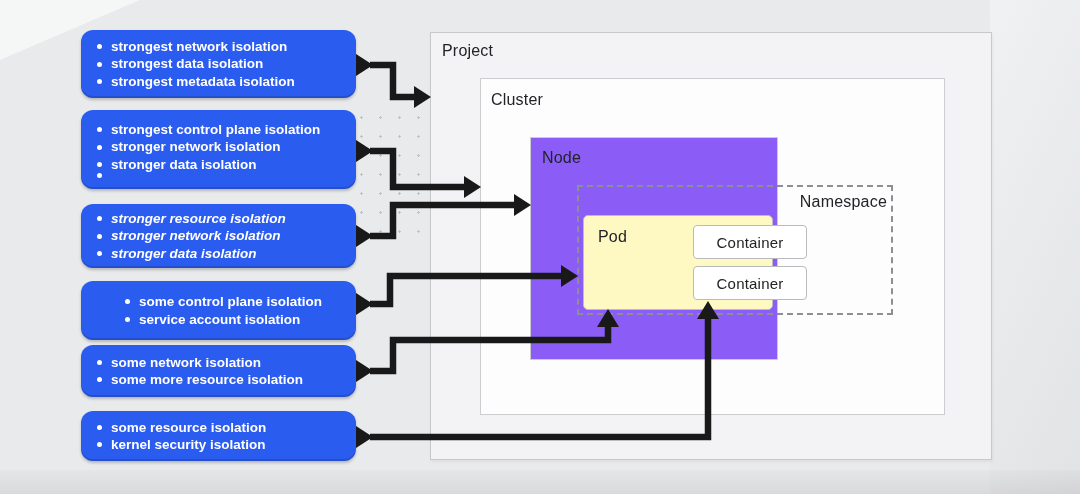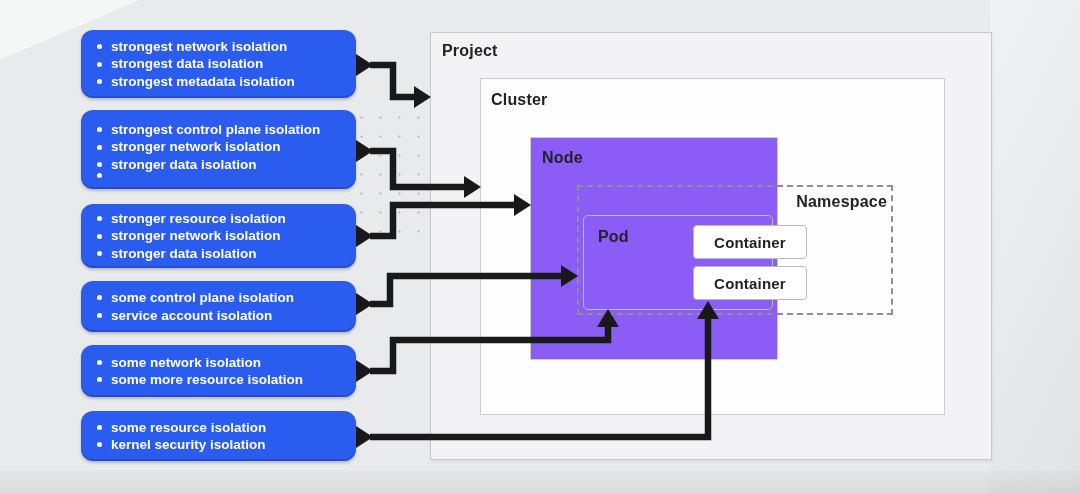--- a/index.html
+++ b/index.html
@@ -15,55 +15,55 @@
     background:linear-gradient(180deg,rgba(0,0,0,.02),rgba(0,0,0,.07));z-index:0;}
   .dots{position:absolute;z-index:1;opacity:.5;
     background-image:radial-gradient(circle,#9a9a9e 1.1px,transparent 1.2px);
     background-size:19px 19px;}
   .dots-a{left:352px;top:108px;width:126px;height:140px;}
   .dots-b{left:445px;top:410px;width:250px;height:18px;}
   .dots-c{left:938px;top:333px;width:50px;height:86px;}
 
   
   .hier{position:absolute;box-sizing:border-box;}
-  .hier .lbl{font-weight:700;font-size:16px;color:#222326;letter-spacing:.2px;}
+  .hier .lbl{font-weight:400;font-size:16px;color:#222326;letter-spacing:.2px;}
   .project{left:430px;top:32px;width:562px;height:428px;background:#f3f3f5;
            border:1px solid #c7c8ca;z-index:2;box-shadow:1px 2px 3px rgba(0,0,0,.05);}
   .project .lbl{position:absolute;left:11px;top:9px;}
   .cluster{left:480px;top:78px;width:465px;height:337px;background:#fdfdfe;
            border:1px solid #cccdd0;z-index:3;}
   .cluster .lbl{position:absolute;left:10px;top:12px;}
   .node{left:530px;top:137px;width:248px;height:223px;background:#8b5cf6;
         border:1px solid #cccdd0;z-index:4;}
   .node .lbl{position:absolute;left:11px;top:11px;}
   .namespace{left:577px;top:185px;width:316px;height:130px;background:transparent;
         border:2px dashed #8e8f92;z-index:5;}
   .namespace .lbl{position:absolute;right:4px;top:6px;}
-  .pod{left:583px;top:215px;width:190px;height:95px;background:#8b5cf6;
+  .pod{left:583px;top:215px;width:190px;height:95px;background:#fef9c3;
        border:1px solid #bcbdc0;border-radius:5px;z-index:6;padding-left:32px;}
   .pod .lbl{position:absolute;left:14px;top:12px;}
   .containerbox{width:114px;height:34px;background:#ffffff;border:1px solid #b9babd;
        border-radius:4px;z-index:7;display:flex;align-items:center;justify-content:center;margin-left:44px;}
   .container1{left:649px;top:225px;}
   .container2{left:649px;top:266px;}
   .containerbox .lbl{font-size:15px;}
 
   
   .iso-box{position:absolute;left:81px;width:275px;box-sizing:border-box;
     background:#2b5cf0;border-radius:12px;z-index:8;display:flex;align-items:center;
     box-shadow:0 2px 3px rgba(0,0,0,.22), inset 0 -2px 0 rgba(0,0,0,.15);}
   .iso-box ul{list-style:none;margin:0;padding:0 6px 0 16px;}
   .iso-box li{display:flex;align-items:center;line-height:17.5px;
     font-size:13.5px;font-weight:700;color:#ffffff;white-space:nowrap;}
   .iso-box .dot{width:5px;height:5px;border-radius:50%;background:#ffffff;
     margin-right:9px;flex:0 0 auto;}
   .iso-1{top:30px;height:68px;}
   .iso-2{top:110px;height:79px;}
-  .iso-3{top:204px;height:64px;}
-  .iso-4{top:281px;height:51px;}
+  .iso-3{top:204px;height:64px;font-style:italic;}
+  .iso-4{top:281px;height:59px;justify-content:center;}
   .iso-5{top:345px;height:52px;}
   .iso-6{top:411px;height:50px;}
 
   
   svg.arrows{position:absolute;left:0;top:0;z-index:10;pointer-events:none;}
   svg.arrows path{fill:none;stroke:#191919;stroke-width:6.5;stroke-linejoin:miter;}
   svg.arrows polygon{fill:#191919;}
 </style>
 </head>
 <body>

